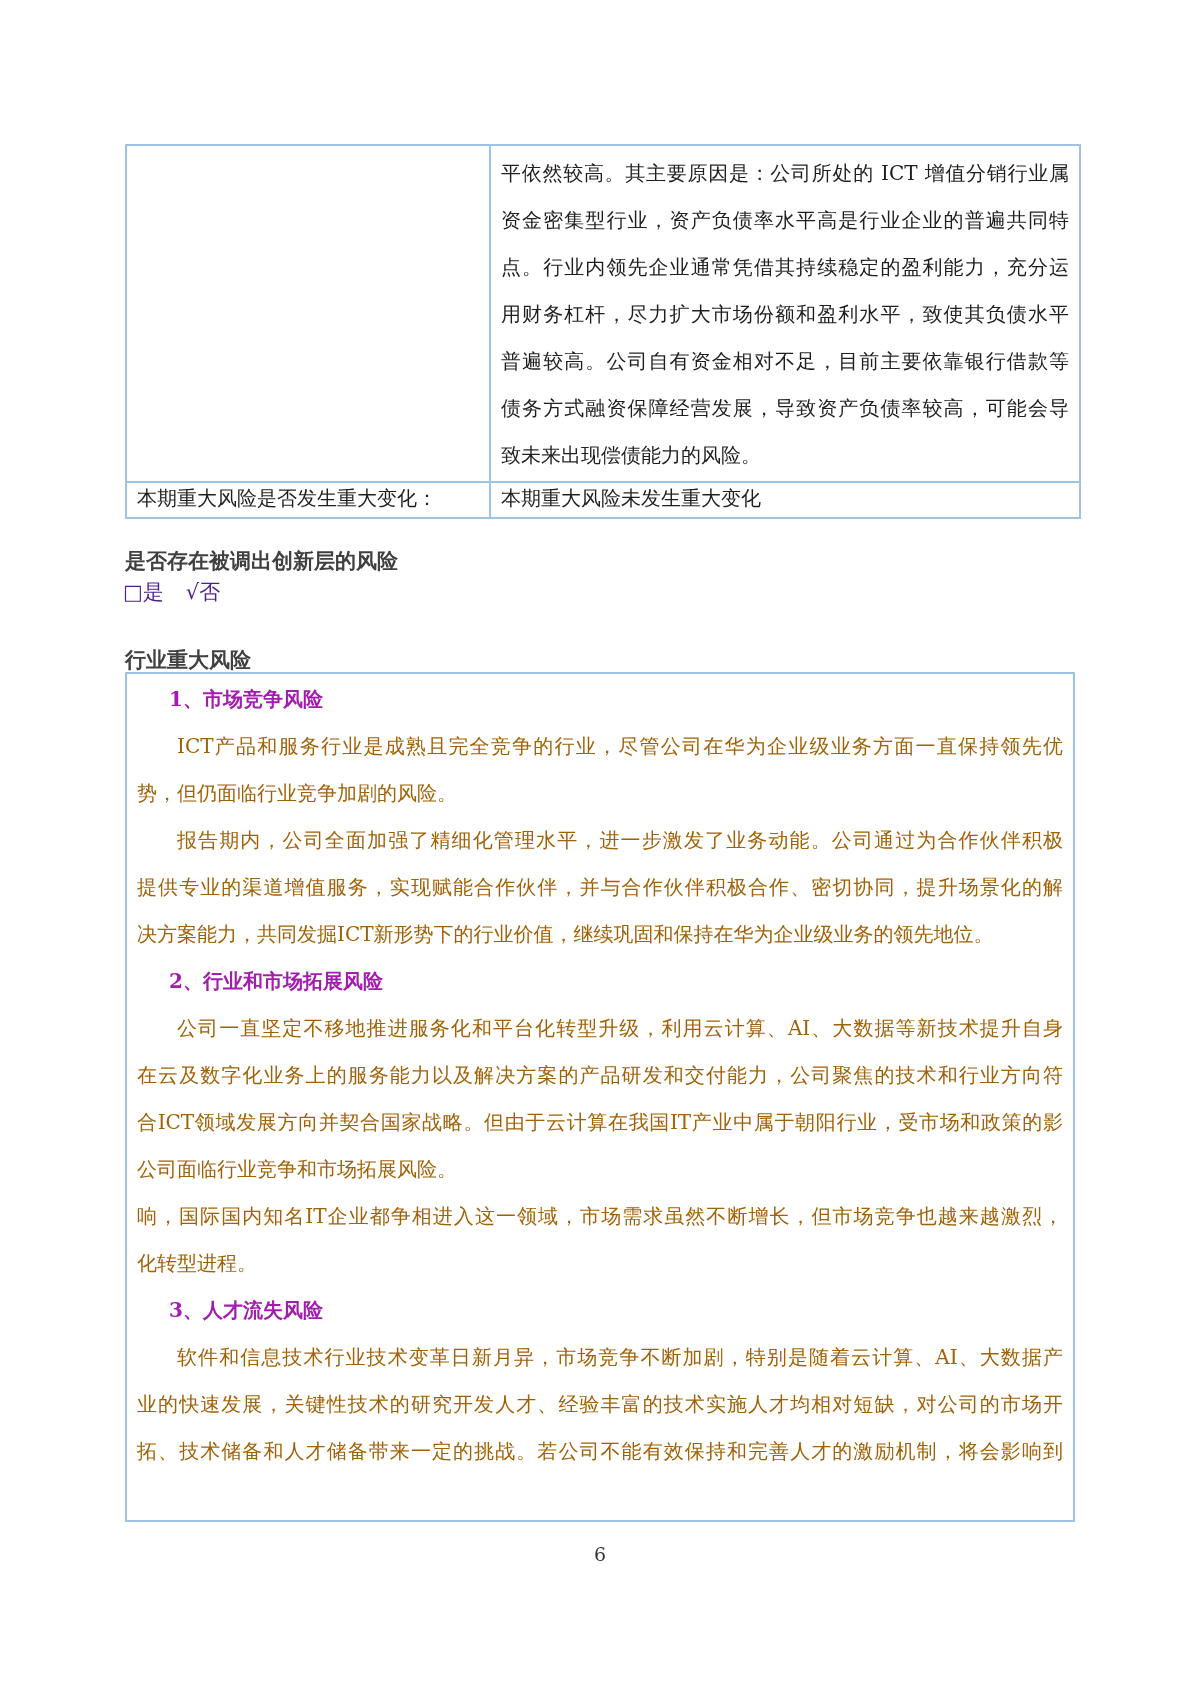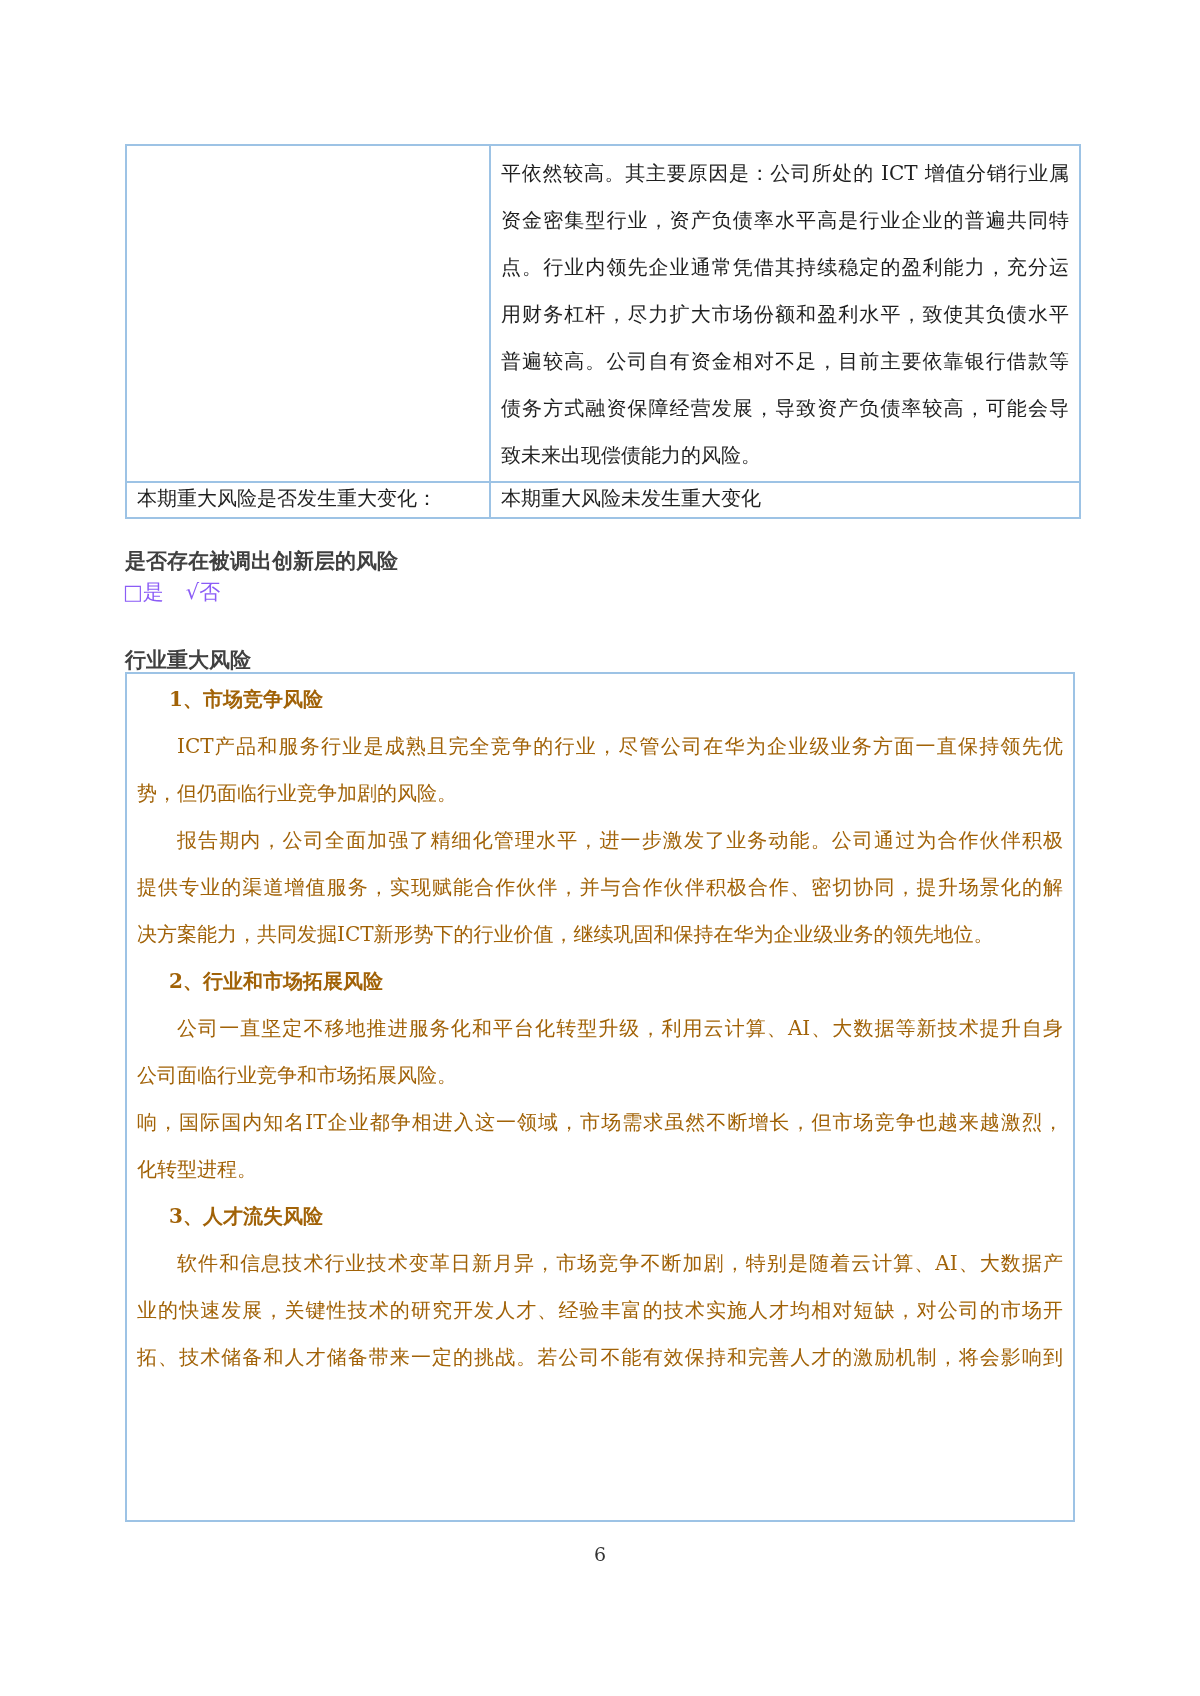--- a/index.html
+++ b/index.html
@@ -52,21 +52,21 @@
     line-height: 28px;
   }
   .heading-innovation { top: 547px; }
   .heading-industry  { top: 646px; }
   .check-line {
     position: absolute;
     left: 123px;
     top: 578px;
     font-size: 21px;
     line-height: 28px;
-    color: #8b5cf6;
+    color: #4c1d95;
   }
   .check-line .chk { margin-right: 22px; }
 
   
   .risk-box {
     position: absolute;
     left: 125px;
     top: 672px;
     width: 950px;
     height: 850px;
@@ -79,21 +79,21 @@
   .bline {
     line-height: 47px;
     font-size: 20px;
     color: #a16207;
   }
   .bline.indent { text-indent: 40px; }
   .bheading {
     line-height: 47px;
     font-size: 20px;
     font-weight: bold;
-    color: #a16207;
+    color: #a21caf;
     text-indent: 32px;
     font-family: "DejaVu Serif", "Liberation Serif", serif;
   }
 
   
   .page-number {
     position: absolute;
     top: 1543px;
     left: 0;
     width: 1200px;
@@ -144,20 +144,22 @@
 
   <div class="risk-box" id="risk-box-content">
       <div class="bheading">1、市场竞争风险</div>
       <div class="bline indent just">ICT产品和服务行业是成熟且完全竞争的行业，尽管公司在华为企业级业务方面一直保持领先优</div>
       <div class="bline">势，但仍面临行业竞争加剧的风险。</div>
       <div class="bline indent just">报告期内，公司全面加强了精细化管理水平，进一步激发了业务动能。公司通过为合作伙伴积极</div>
       <div class="bline just">提供专业的渠道增值服务，实现赋能合作伙伴，并与合作伙伴积极合作、密切协同，提升场景化的解</div>
       <div class="bline">决方案能力，共同发掘ICT新形势下的行业价值，继续巩固和保持在华为企业级业务的领先地位。</div>
       <div class="bheading">2、行业和市场拓展风险</div>
       <div class="bline indent just">公司一直坚定不移地推进服务化和平台化转型升级，利用云计算、AI、大数据等新技术提升自身</div>
+      <div class="bline just">在云及数字化业务上的服务能力以及解决方案的产品研发和交付能力，公司聚焦的技术和行业方向符</div>
+      <div class="bline just">合ICT领域发展方向并契合国家战略。但由于云计算在我国IT产业中属于朝阳行业，受市场和政策的影</div>
       <div class="bline">公司面临行业竞争和市场拓展风险。</div>
       <div class="bline just">响，国际国内知名IT企业都争相进入这一领域，市场需求虽然不断增长，但市场竞争也越来越激烈，</div>
       <div class="bline">化转型进程。</div>
       <div class="bheading">3、人才流失风险</div>
       <div class="bline indent just">软件和信息技术行业技术变革日新月异，市场竞争不断加剧，特别是随着云计算、AI、大数据产</div>
       <div class="bline just">业的快速发展，关键性技术的研究开发人才、经验丰富的技术实施人才均相对短缺，对公司的市场开</div>
       <div class="bline just">拓、技术储备和人才储备带来一定的挑战。若公司不能有效保持和完善人才的激励机制，将会影响到</div>
     </div>
 
   <div class="page-number">6</div>

